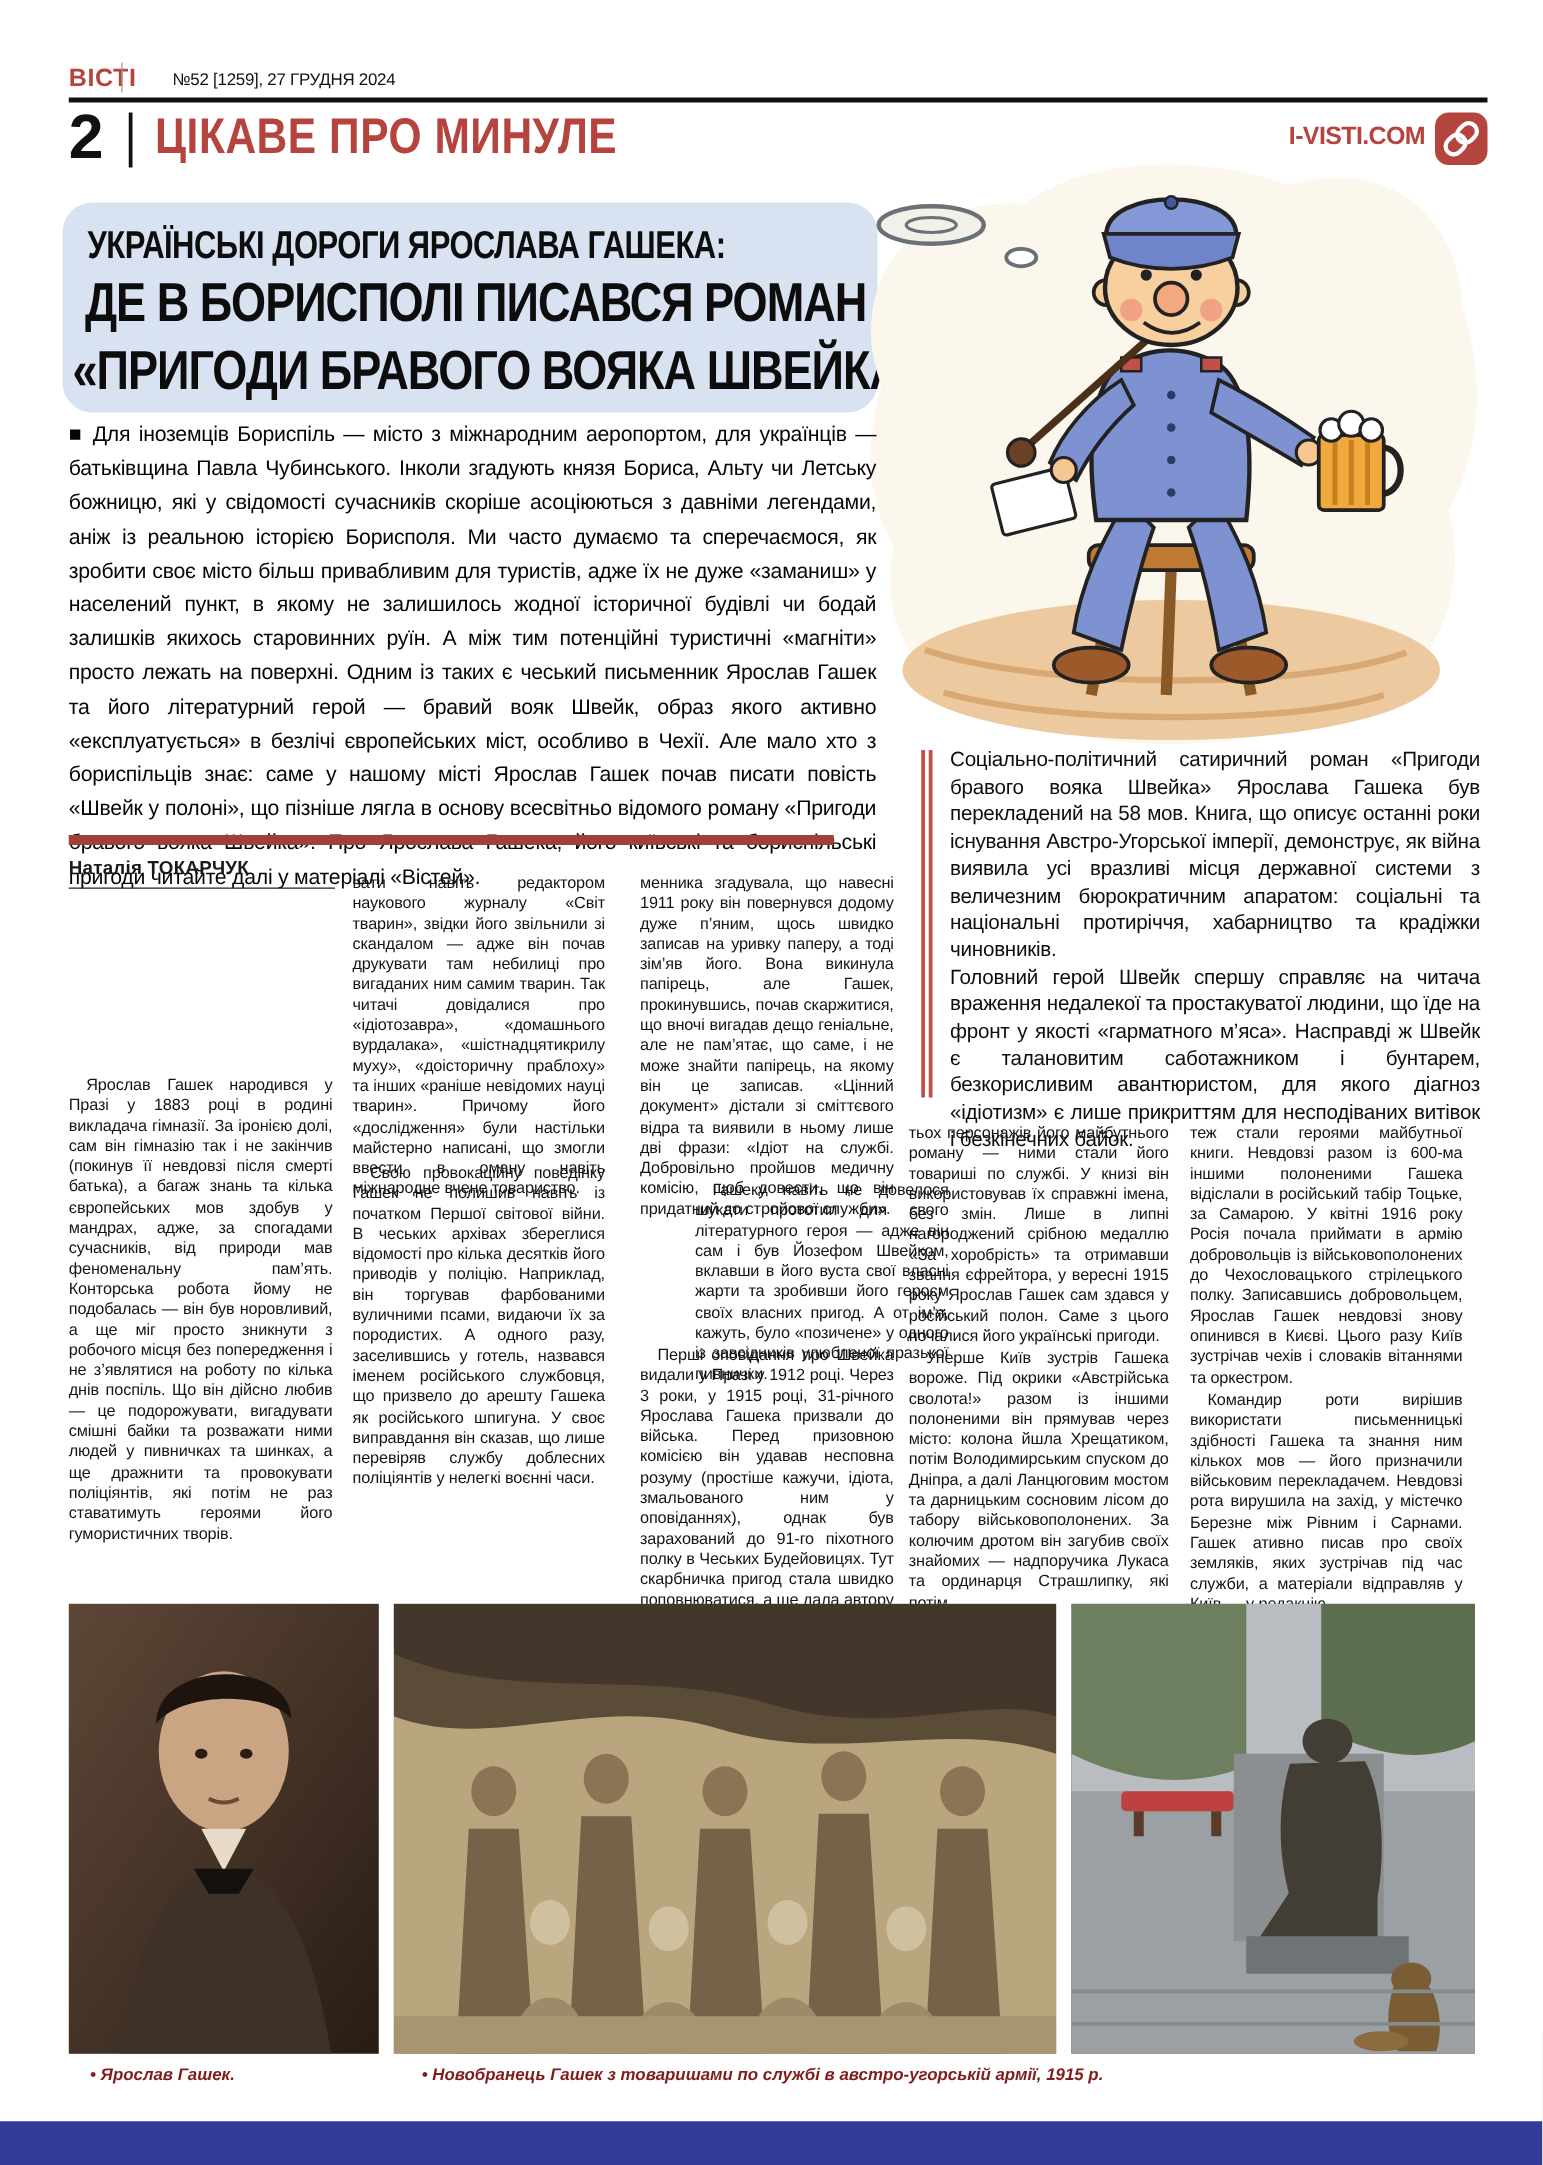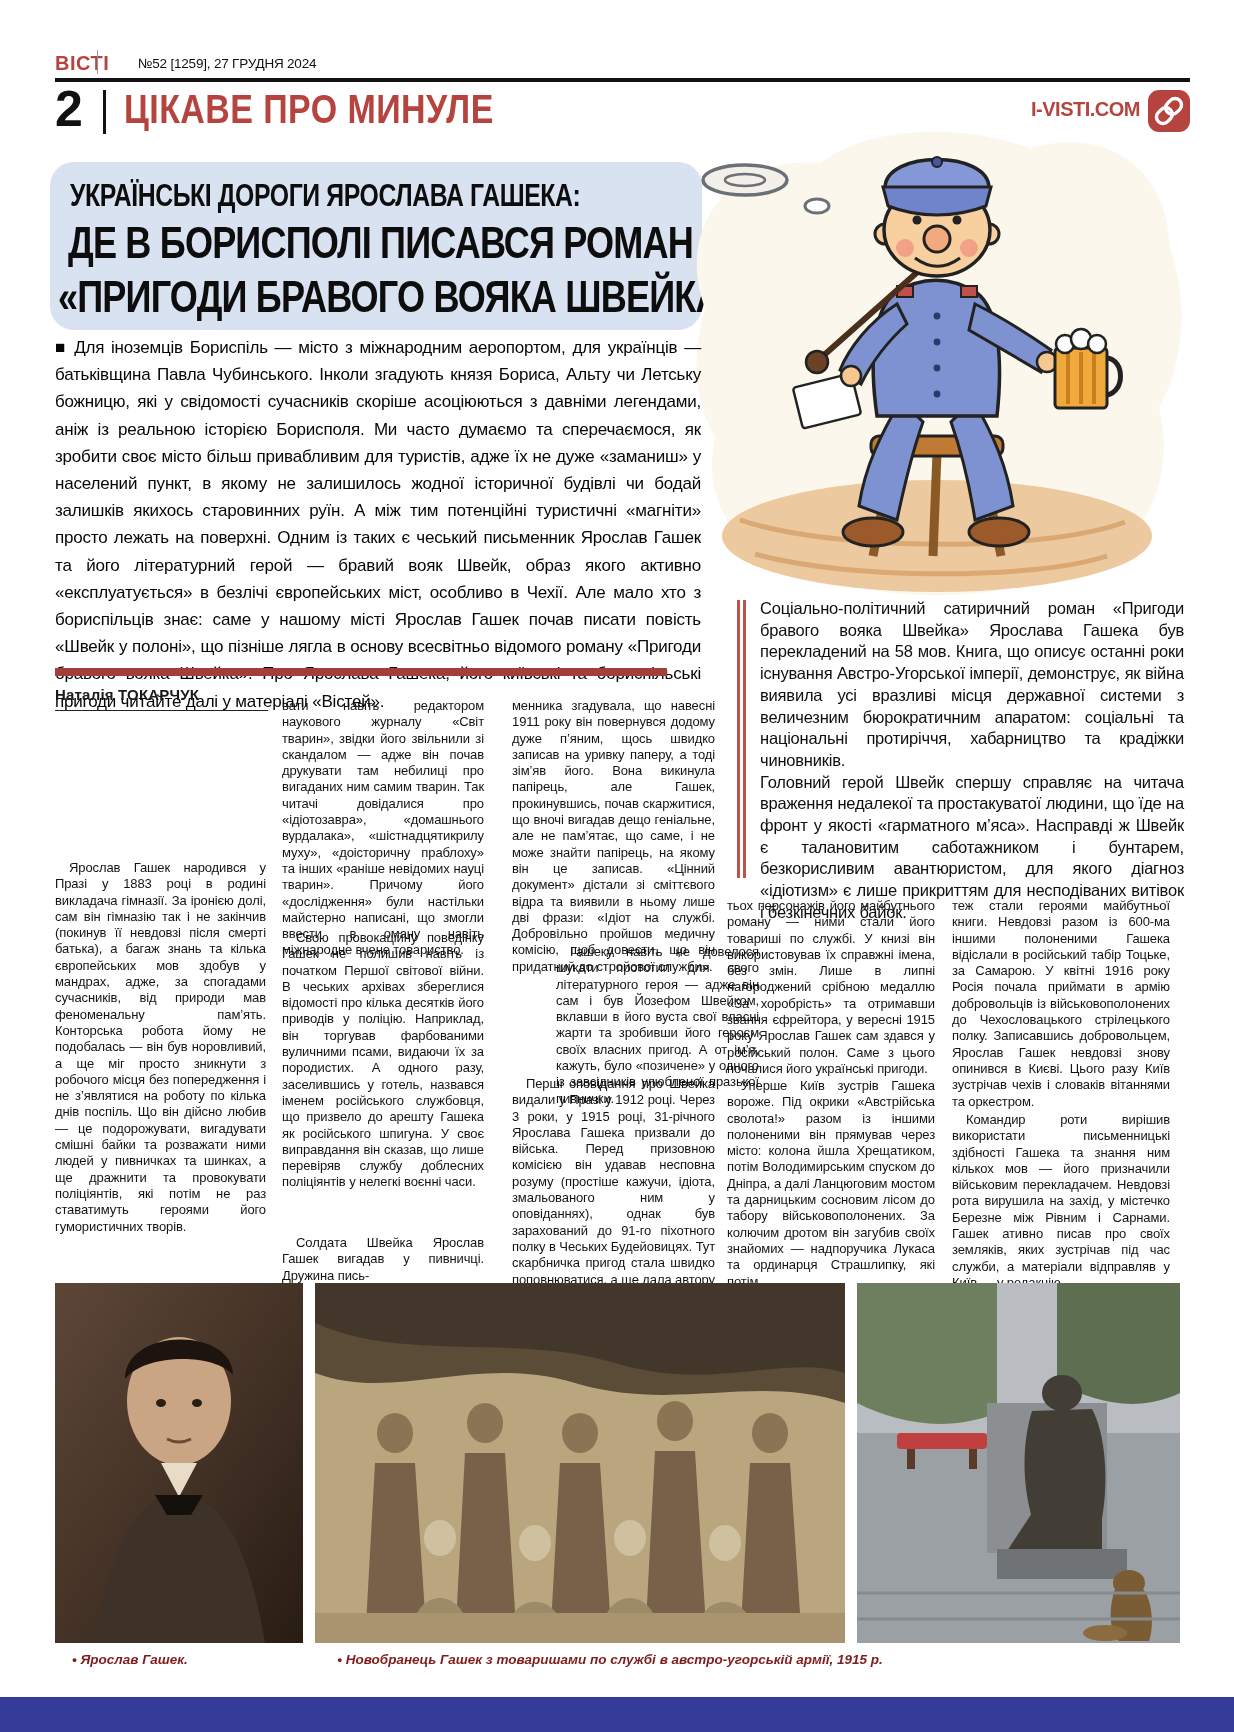--- a/index.html
+++ b/index.html
@@ -156,21 +156,20 @@
   <div class="abs quote-rule"></div>
   <div class="abs quote-text">
     <p>Соціально-політичний сатиричний роман «Пригоди бравого вояка Швейка» Ярослава Гашека був перекладений на 58 мов. Книга, що описує останні роки існування Австро-Угорської імперії, демонструє, як війна виявила усі вразливі місця державної системи з величезним бюрократичним апаратом: соціальні та національні протиріччя, хабарництво та крадіжки чиновників.</p>
     <p>Головний герой Швейк спершу справляє на читача враження недалекої та простакуватої людини, що їде на фронт у якості «гарматного м’яса». Насправді ж Швейк є талановитим саботажником і бунтарем, безкорисливим авантюристом, для якого діагноз «ідіотизм» є лише прикриттям для несподіваних витівок і безкінечних байок.</p>
   </div>
 
   <p class="abs colp ind c1" style="top:860px;">Ярослав Гашек народився у Празі у 1883 році в родині викладача гімназії. За іронією долі, сам він гімназію так і не закінчив (покинув її невдовзі після смерті батька), а багаж знань та кілька європейських мов здобув у мандрах, адже, за спогадами сучасників, від природи мав феноменальну пам’ять. Конторська робота йому не подобалась — він був норовливий, а ще міг просто зникнути з робочого місця без попередження і не з’являтися на роботу по кілька днів поспіль. Що він дійсно любив — це подорожувати, вигадувати смішні байки та розважати ними людей у пивничках та шинках, а ще дражнити та провокувати поліціянтів, які потім не раз ставатимуть героями його гумористичних творів.</p>
 
   <p class="abs colp c2" style="top:698px;">вати навіть редактором наукового журналу «Світ тварин», звідки його звільнили зі скандалом — адже він почав друкувати там небилиці про вигаданих ним самим тварин. Так читачі довідалися про «ідіотозавра», «домашнього вурдалака», «шістнадцятикрилу муху», «доісторичну праблоху» та інших «раніше невідомих науці тварин». Причому його «дослідження» були настільки майстерно написані, що змогли ввести в оману навіть міжнародне вчене товариство.</p>
   <p class="abs colp ind c2" style="top:930px;">Свою провокаційну поведінку Гашек не полишив навіть із початком Першої світової війни. В чеських архівах збереглися відомості про кілька десятків його приводів у поліцію. Наприклад, він торгував фарбованими вуличними псами, видаючи їх за породистих. А одного разу, заселившись у готель, назвався іменем російського службовця, що призвело до арешту Гашека як російського шпигуна. У своє виправдання він сказав, що лише перевіряв службу доблесних поліціянтів у нелегкі воєнні часи.</p>
-  <p class="abs colp ind c2" style="top:1235px;">Солдата Швейка Ярослав Гашек вигадав у пивничці. Дружина пись-</p>
 
   <p class="abs colp c3" style="top:698px;">менника згадувала, що навесні 1911 року він повернувся додому дуже п’яним, щось швидко записав на уривку паперу, а тоді зім’яв його. Вона викинула папірець, але Гашек, прокинувшись, почав скаржитися, що вночі вигадав дещо геніальне, але не пам’ятає, що саме, і не може знайти папірець, на якому він це записав. «Цінний документ» дістали зі сміттєвого відра та виявили в ньому лише дві фрази: «Ідіот на службі. Добровільно пройшов медичну комісію, щоб довести, що він придатний до стройової служби».</p>
   <p class="abs colp ind c3" style="top:944px;margin-left:44px;">Гашеку навіть не довелося шукати прототип для свого літературного героя — адже він сам і був Йозефом Швейком, вклавши в його вуста свої власні жарти та зробивши його героєм своїх власних пригод. А от ім’я, кажуть, було «позичене» у одного із завсідників улюбленої празької пивнички.</p>
   <p class="abs colp ind c3" style="top:1076px;">Перші оповідання про Швейка видали у Празі у 1912 році. Через 3 роки, у 1915 році, 31-річного Ярослава Гашека призвали до війська. Перед призовною комісією він удавав несповна розуму (простіше кажучи, ідіота, змальованого ним у оповіданнях), однак був зарахований до 91-го піхотного полку в Чеських Будейовицях. Тут скарбничка пригод стала швидко поповнюватися, а ще дала автору бага-</p>
 
   <p class="abs colp c4" style="top:898px;">тьох персонажів його майбутнього роману — ними стали його товариші по службі. У книзі він використовував їх справжні імена, без змін. Лише в липні нагороджений срібною медаллю «За хоробрість» та отримавши звання єфрейтора, у вересні 1915 року Ярослав Гашек сам здався у російський полон. Саме з цього почалися його українські пригоди.</p>
   <p class="abs colp ind c4" style="top:1078px;">Уперше Київ зустрів Гашека вороже. Під окрики «Австрійська сволота!» разом із іншими полоненими він прямував через місто: колона йшла Хрещатиком, потім Володимирським спуском до Дніпра, а далі Ланцюговим мостом та дарницьким сосновим лісом до табору військовополонених. За колючим дротом він загубив своїх знайомих — надпоручика Лукаса та ординарця Страшлипку, які потім</p>
 
   <p class="abs colp c5" style="top:898px;">теж стали героями майбутньої книги. Невдовзі разом із 600-ма іншими полоненими Гашека відіслали в російський табір Тоцьке, за Самарою. У квітні 1916 року Росія почала приймати в армію добровольців із військовополонених до Чехословацького стрілецького полку. Записавшись добровольцем, Ярослав Гашек невдовзі знову опинився в Києві. Цього разу Київ зустрічав чехів і словаків вітаннями та оркестром.</p>
   <p class="abs colp ind c5" style="top:1112px;">Командир роти вирішив використати письменницькі здібності Гашека та знання ним кількох мов — його призначили військовим перекладачем. Невдовзі рота вирушила на захід, у містечко Березне між Рівним і Сарнами. Гашек ативно писав про своїх земляків, яких зустрічав під час служби, а матеріали відправляв у Київ — у редакцію</p>

